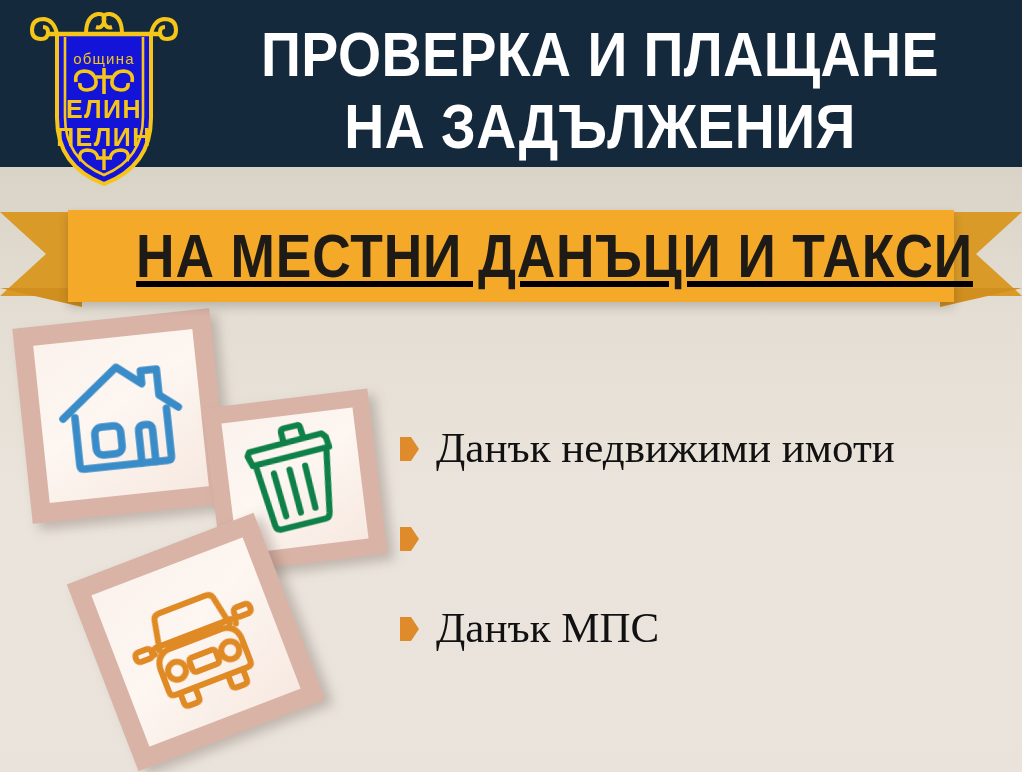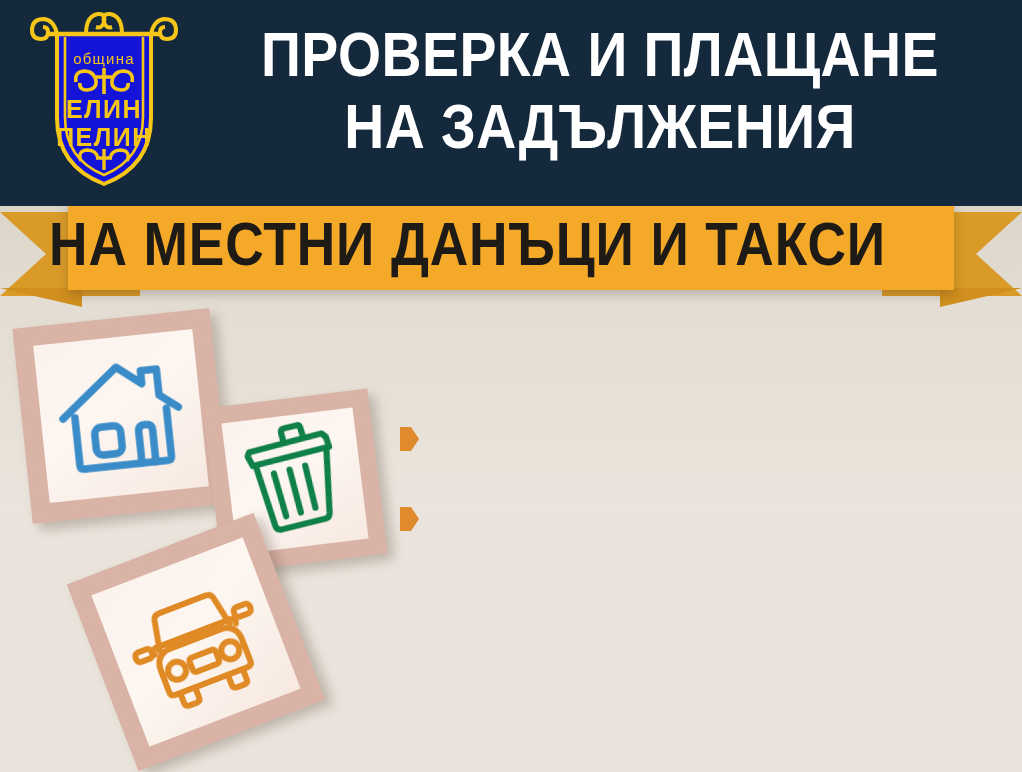--- a/index.html
+++ b/index.html
@@ -9,21 +9,21 @@
     font-family:"Liberation Sans",sans-serif;
     background:#E8E2DA;
   }
   #poster{
     position:relative;width:1022px;height:772px;overflow:hidden;
     background:linear-gradient(180deg,#C9C0B1 0%,#D8D1C4 18%,#E4DED4 42%,#EAE4DC 65%,#E9E3DB 100%);
   }
 
   
   .header{
-    position:absolute;left:0;top:0;width:1022px;height:206px;
+    position:absolute;left:0;top:0;width:1022px;height:167px;
     background:#15293D;
     z-index:5;
   }
   .crest{
     position:absolute;left:24px;top:6px;width:160px;height:185px;
   }
   .header-title{
     position:absolute;left:190px;top:18px;width:820px;
     text-align:center;color:#FFFFFF;
     font-family:"Liberation Sans",sans-serif;
@@ -49,24 +49,25 @@
   .ribbon-tail.right{
     right:0;
     clip-path:polygon(0 0,140px 0,94px 42px,140px 84px,0 84px);
   }
   .ribbon-fold{
     position:absolute;top:90px;height:19px;width:82px;background:#D08F1F;
   }
   .ribbon-fold.left{left:0;clip-path:polygon(0 0,82px 0,82px 19px);}
   .ribbon-fold.right{right:0;clip-path:polygon(0 0,82px 0,0 19px);}
   .ribbon-band{
-    position:absolute;left:68px;top:0;width:886px;height:92px;
+    position:absolute;left:68px;top:12px;width:886px;height:92px;
     background:#F5A928;
-    display:flex;align-items:center;justify-content:flex-end;
+    display:flex;align-items:center;justify-content:flex-start;
     box-shadow:0 5px 10px rgba(0,0,0,0.18);
+    text-decoration:underline;
   }
   .ribbon-text{
     color:#1E1B16;
     font-family:"Liberation Sans",sans-serif;
     font-weight:bold;font-size:62px;line-height:64px;
     letter-spacing:1px;
     transform:scaleX(0.86);
     white-space:nowrap;
   }
 
@@ -335,19 +336,24 @@
           <path d="M48 123 L48 134 Q48 138 53 138 L60 138 Q64 138 64 134 L64 123"></path>
           <path d="M99 123 L99 134 Q99 138 104 138 L111 138 Q115 138 115 134 L115 123"></path>
         </g>
       </svg>
     </div>
   </div>
 
   <div class="list">
     <div class="list-item">
       <span class="bullet"></span>
+      <span class="item-text">Данък недвижими имоти</span>
     </div>
     <div class="list-item">
       <span class="bullet"></span>
     </div>
+    <div class="list-item">
+      <span class="bullet"></span>
+      <span class="item-text">Данък МПС</span>
+    </div>
   </div>
 
 </div>
 
 </body></html>

